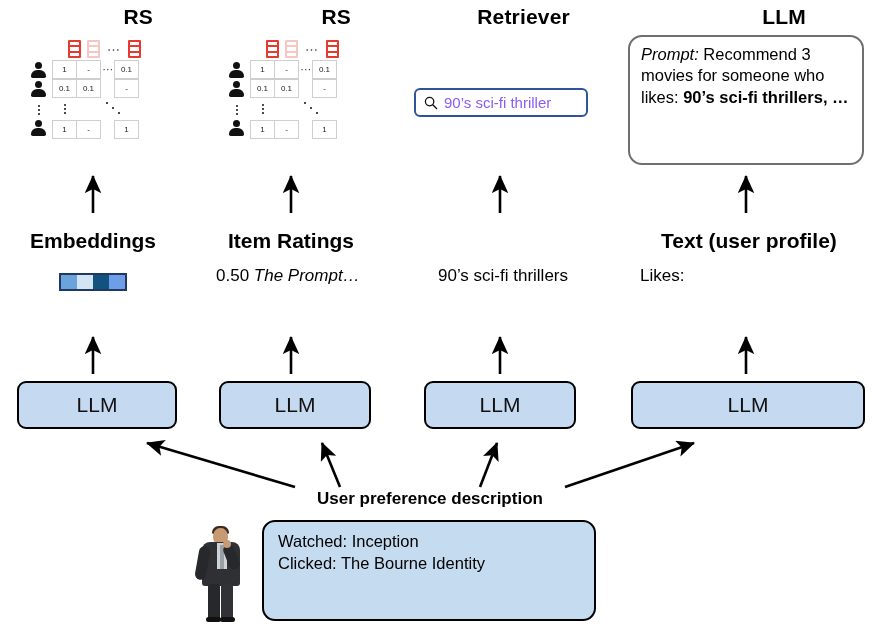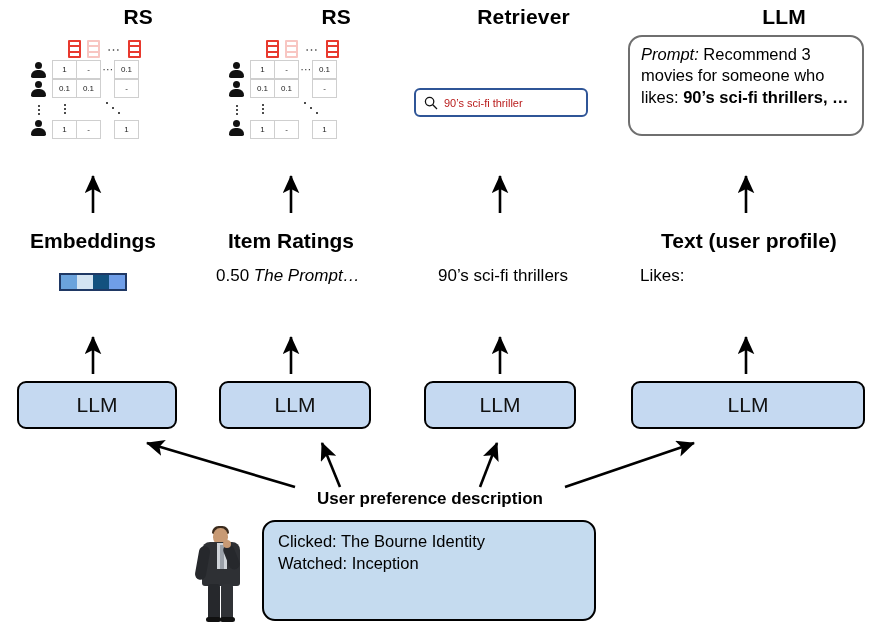--- a/index.html
+++ b/index.html
@@ -54,21 +54,21 @@
   .midrow .vd i{width:2px;height:2px;background:#111;border-radius:50%;}
   .diag{width:26px;margin-left:25px;position:relative;height:16px;}
   .diag i{position:absolute;width:2px;height:2px;background:#111;border-radius:50%;}
 
   
   .searchbox{
     border:2px solid #2f5597;border-radius:6px;background:#fff;
     height:29px;display:flex;align-items:center;padding:0 8px;gap:6px;
     box-sizing:border-box;
   }
-  .search-text{font-size:11px;color:#b91c1c;white-space:nowrap;}
+  .search-text{font-size:15px;color:#8b5cf6;white-space:nowrap;}
 
   
   .prompt-box{
     border:2px solid #6f6f6f;border-radius:14px;background:#fff;
     box-sizing:border-box;padding:7px 10px 6px 11px;
     font-size:16.5px;line-height:1.30;
   }
   .prompt-box .lbl{font-style:italic;}
   .prompt-box .bold{font-weight:bold;}
 
@@ -271,21 +271,21 @@
   </div>
 
   <div class="abs searchbox" style="left:414px;top:88px;width:174px;">
     <svg width="14" height="14" viewBox="0 0 14 14">
       <circle cx="5.6" cy="5.6" r="4.2" fill="none" stroke="#111" stroke-width="1.3"></circle>
       <line x1="8.8" y1="8.8" x2="13" y2="13" stroke="#111" stroke-width="1.3"></line>
     </svg>
     <span class="search-text">90’s sci-fi thriller</span>
   </div>
 
-  <div class="abs prompt-box" style="left:628px;top:35px;width:236px;height:101px;">
+  <div class="abs prompt-box" style="left:628px;top:35px;width:236px;height:130px;">
     <span class="lbl">Prompt:</span><span> Recommend 3 movies for someone who likes: </span><span class="bold">90’s sci-fi thrillers, …</span>
   </div>
 
   <div class="abs mid-label" style="left:23px;top:229px;width:140px;">Embeddings</div>
   <div class="abs mid-label" style="left:221px;top:229px;width:140px;">Item Ratings</div>
   <div class="abs mid-label" style="left:661px;top:229px;width:172px;">Text (user profile)</div>
 
   <div class="abs embed" style="left:59px;top:273px;">
     <span style="background:#6ba3dc"></span>
     <span style="background:#d4e4f2"></span>
@@ -330,17 +330,17 @@
     <i class="ph-armL"></i>
       <i class="ph-armR"></i>
       <i class="ph-hand"></i>
     <i class="ph-legL"></i>
       <i class="ph-legR"></i>
     <i class="ph-shoeL"></i>
       <i class="ph-shoeR"></i>
   </div>
 
   <div class="abs desc-box" style="left:262px;top:520px;width:334px;height:101px;">
+    <div>Watched: Inception</div>
     <div>Clicked: The Bourne Identity</div>
-    <div>Watched: Inception</div>
   </div>
 
 </div>
 
 </body></html>

